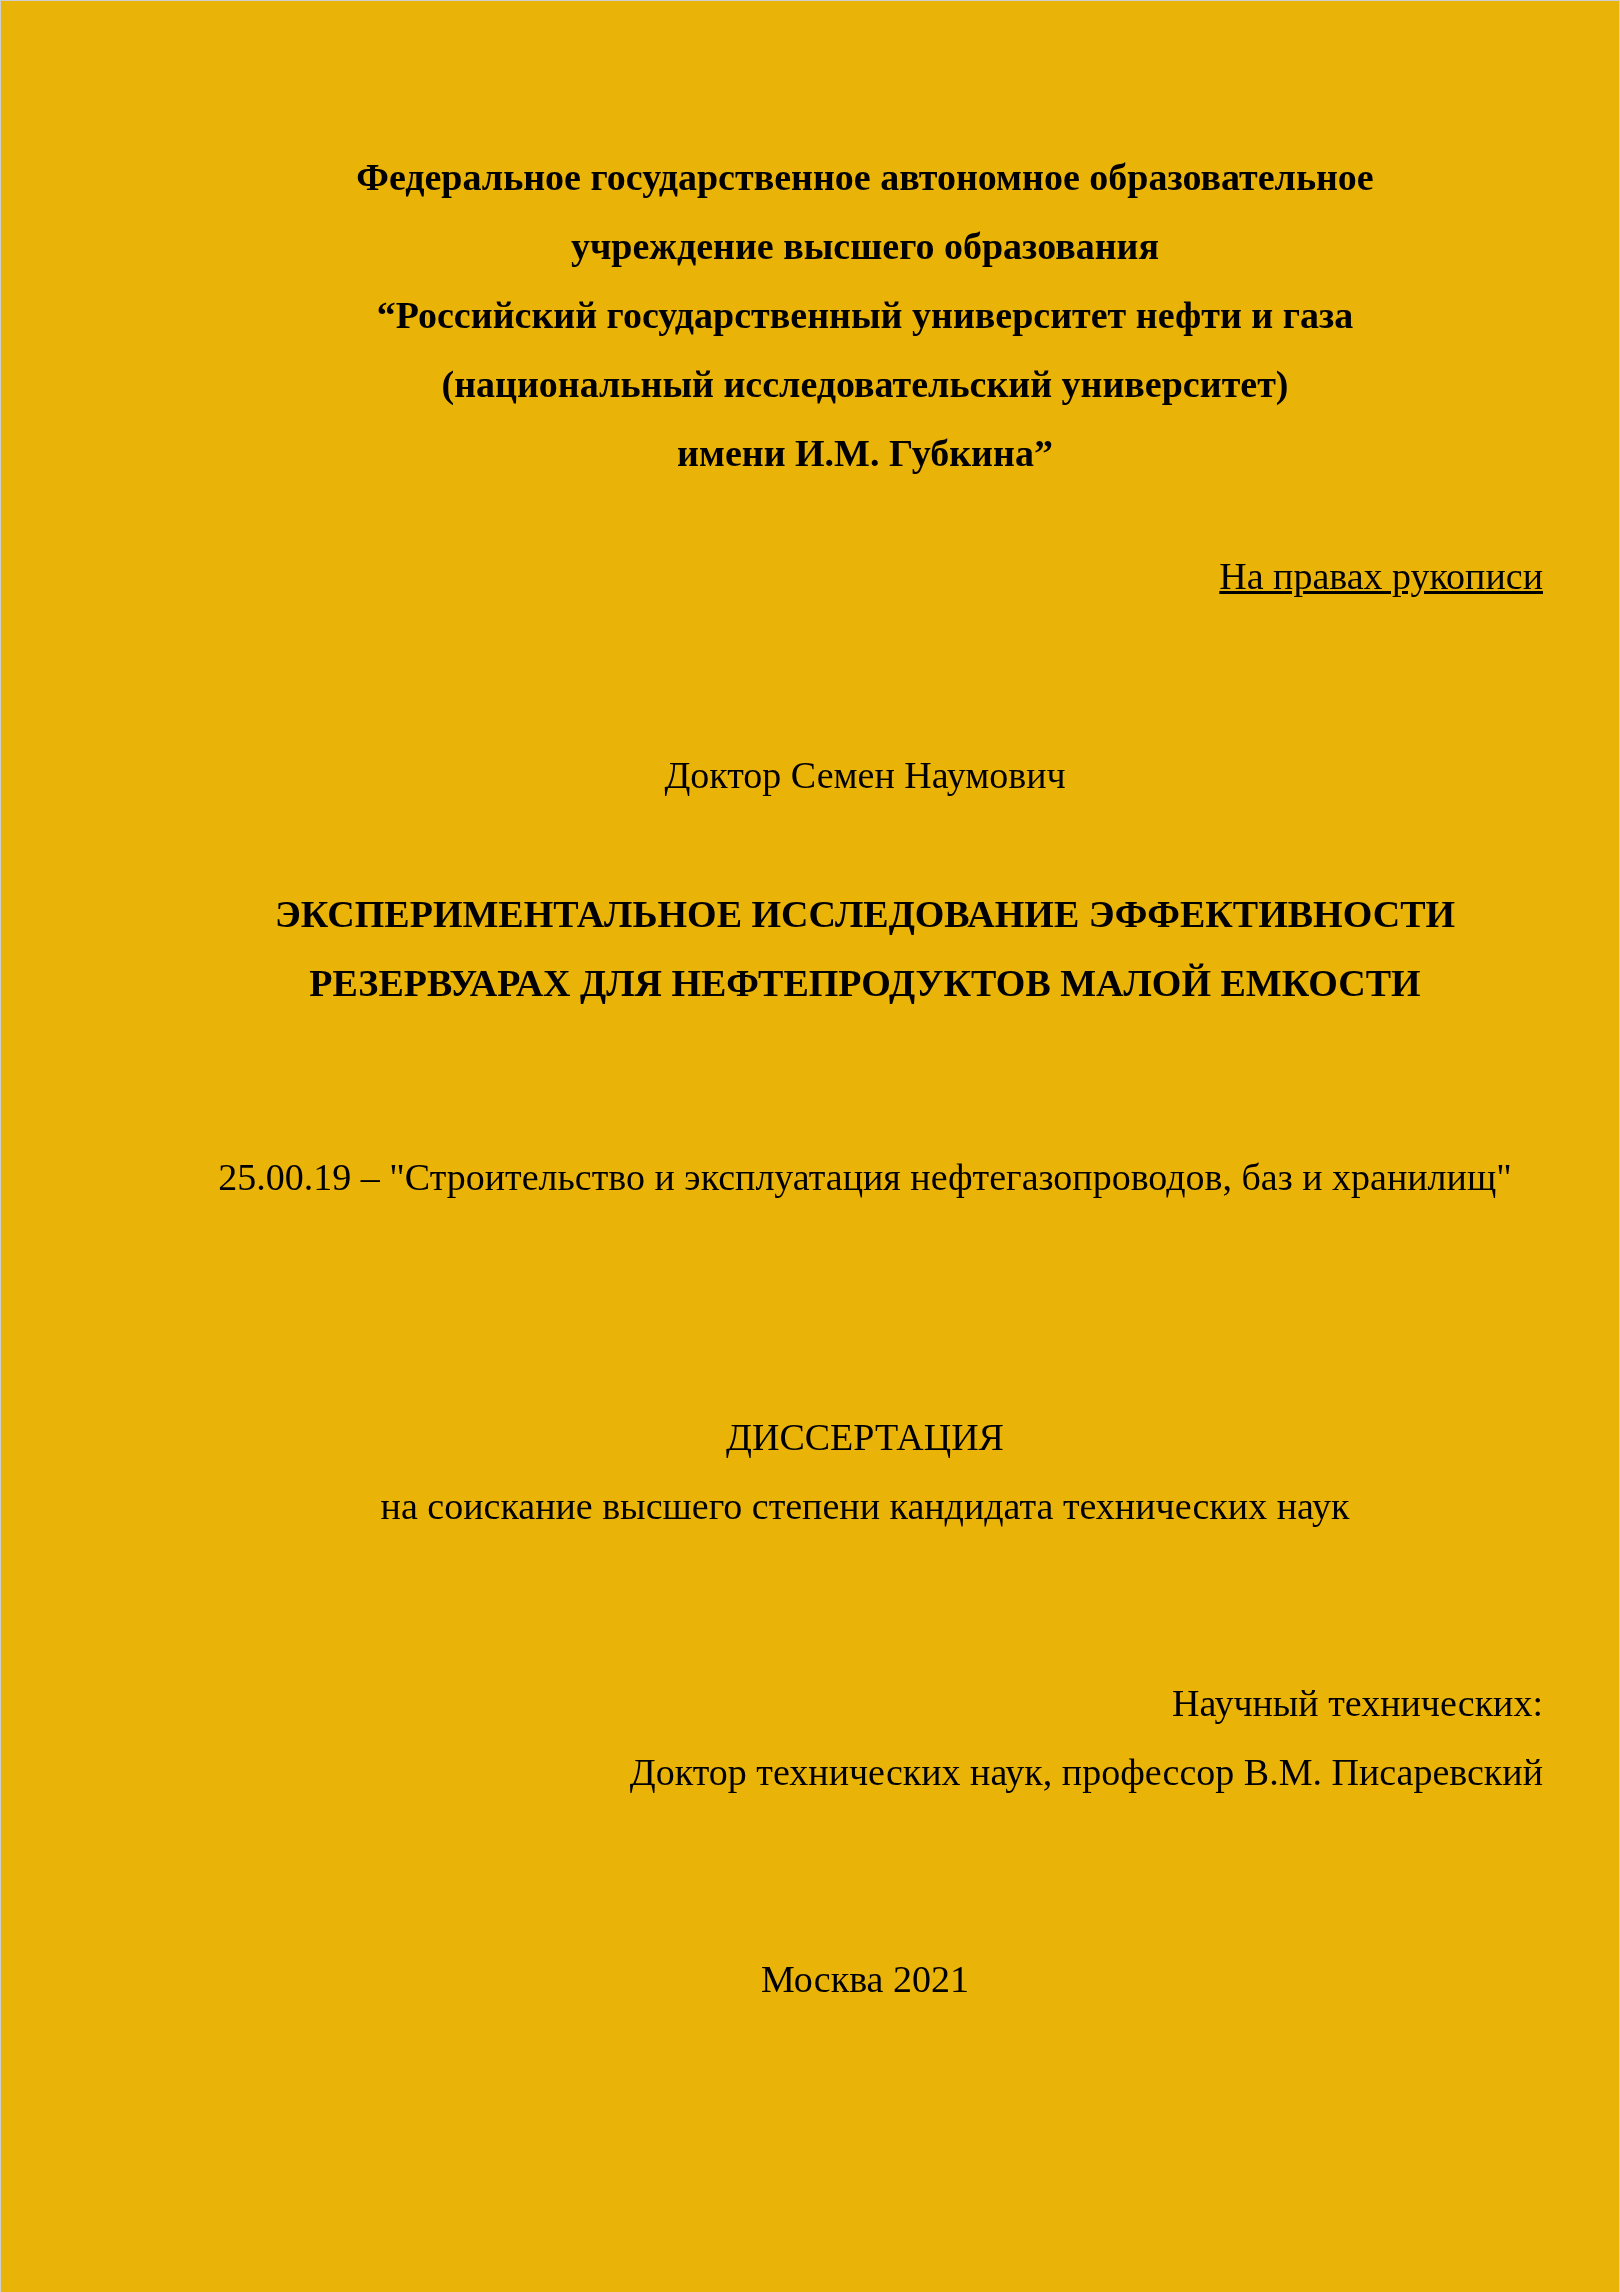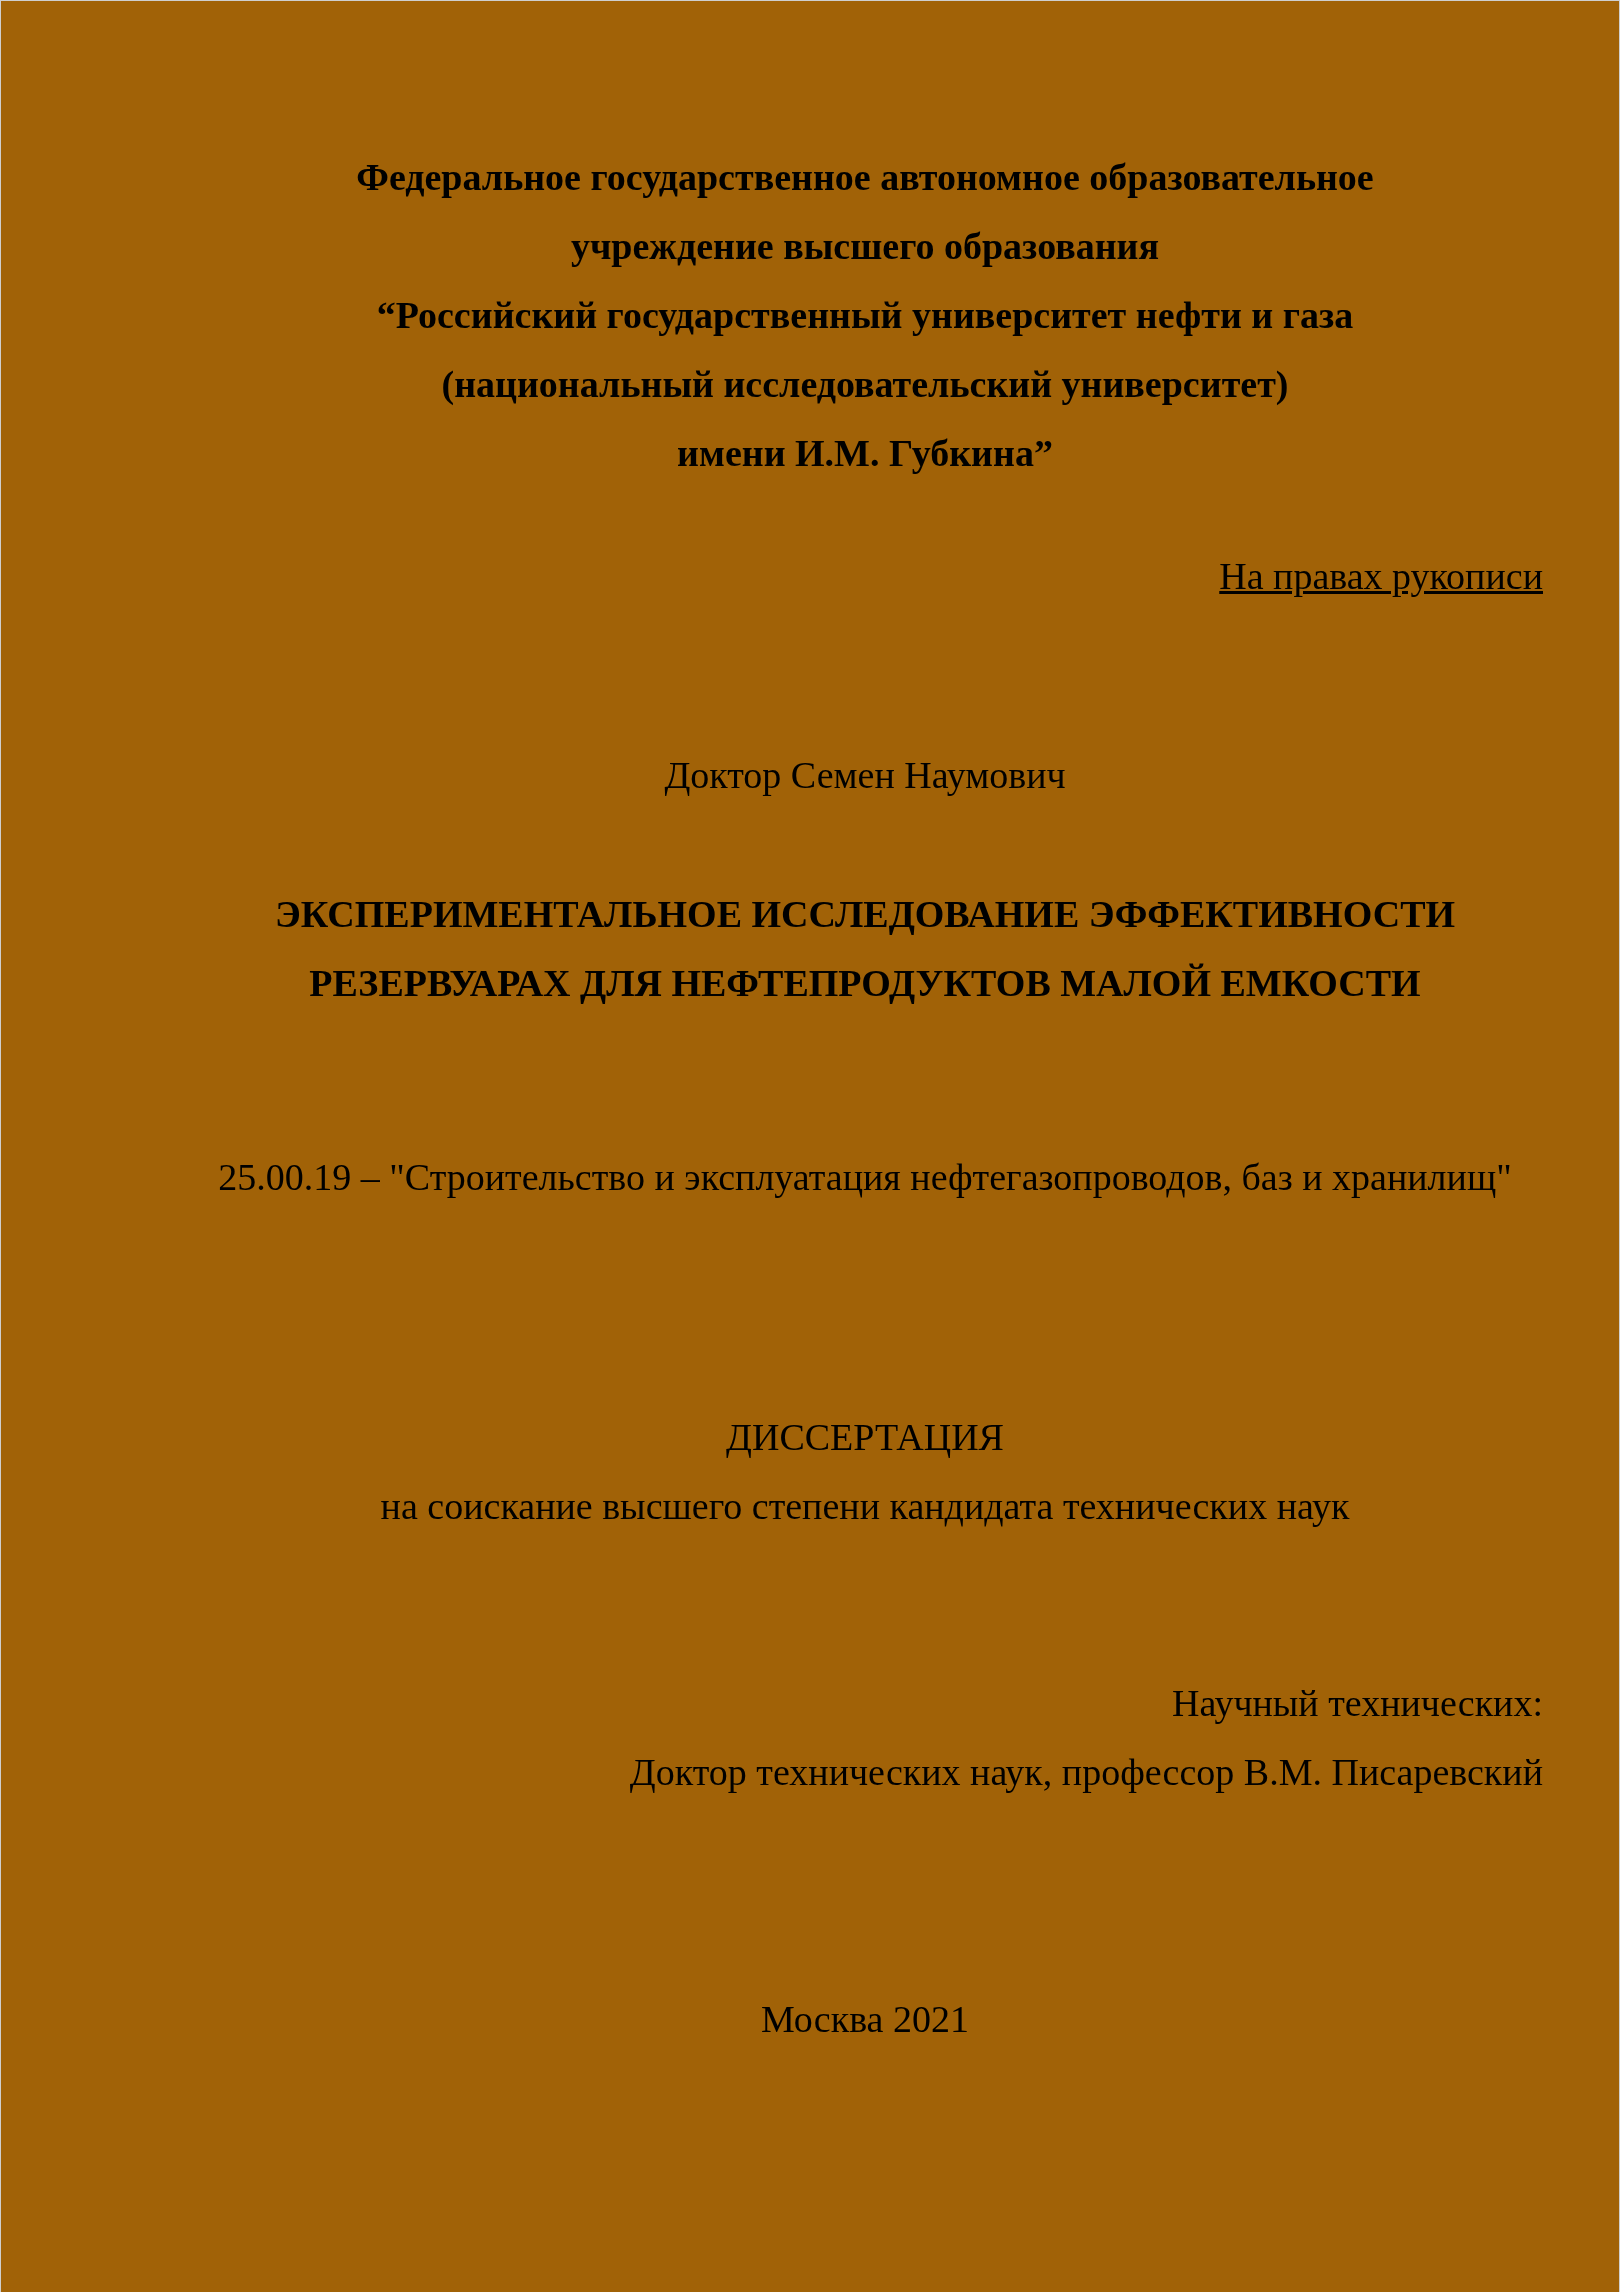--- a/index.html
+++ b/index.html
@@ -4,21 +4,21 @@
 <style>
   html, body {
     margin: 0;
     padding: 0;
     background: #ffffff;
   }
   .page {
     position: relative;
     width: 1620px;
     height: 2293px;
-    background: #a16207;
+    background: #eab308;
     box-sizing: border-box;
     border: 1px solid #cfcfcf;
     font-family: "Liberation Serif", "DejaVu Serif", serif;
     font-size: 38px;
     color: #000000;
     overflow: hidden;
   }
   .block {
     position: absolute;
     left: 186px;
@@ -30,21 +30,21 @@
   .right  { text-align: right; }
   .bold   { font-weight: bold; }
 
   .header-block     { top: 142px; }
   .manuscript-note  { top: 541px; text-decoration: underline; }
   .author-name      { top: 740px; }
   .title-block      { top: 879px; }
   .specialty-block  { top: 1142px; }
   .doctype-block    { top: 1402px; }
   .supervisor-block { top: 1668px; }
-  .city-year        { top: 1984px; }
+  .city-year        { top: 1944px; }
 </style>
 </head>
 <body>
 
 <div class="page">
 
   <div class="block header-block center bold">
     <div class="line">Федеральное государственное автономное образовательное</div>
     <div class="line">учреждение высшего образования</div>
     <div class="line">“Российский государственный университет нефти и газа</div>

